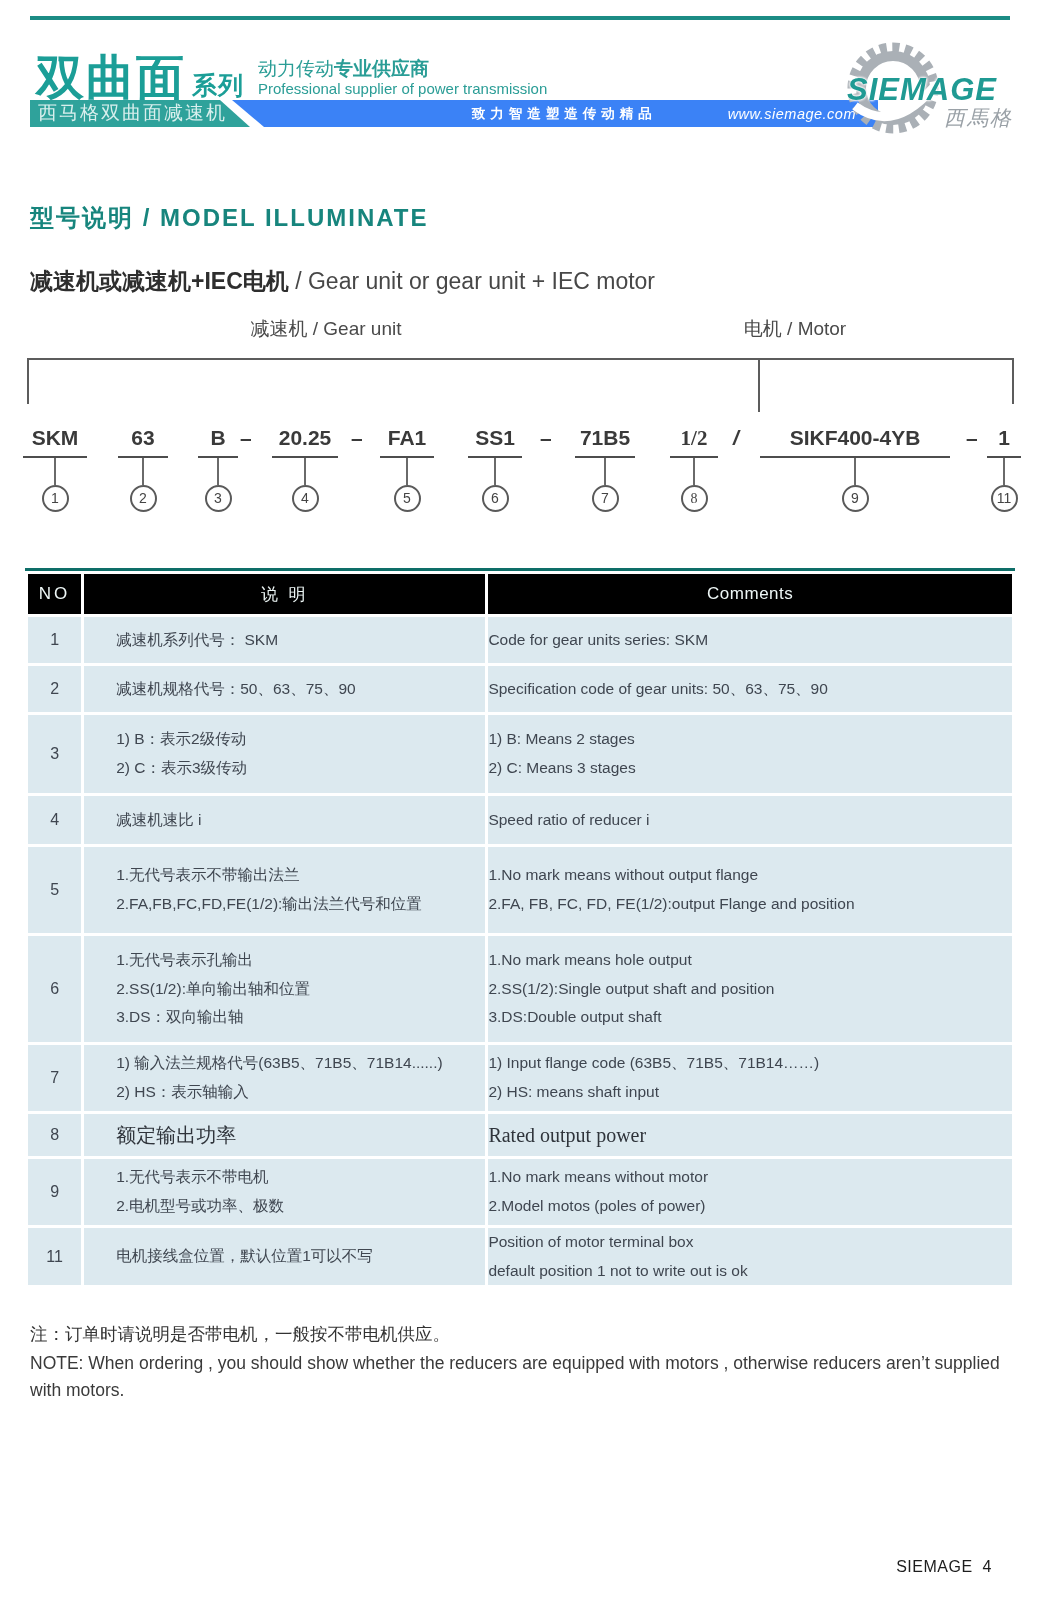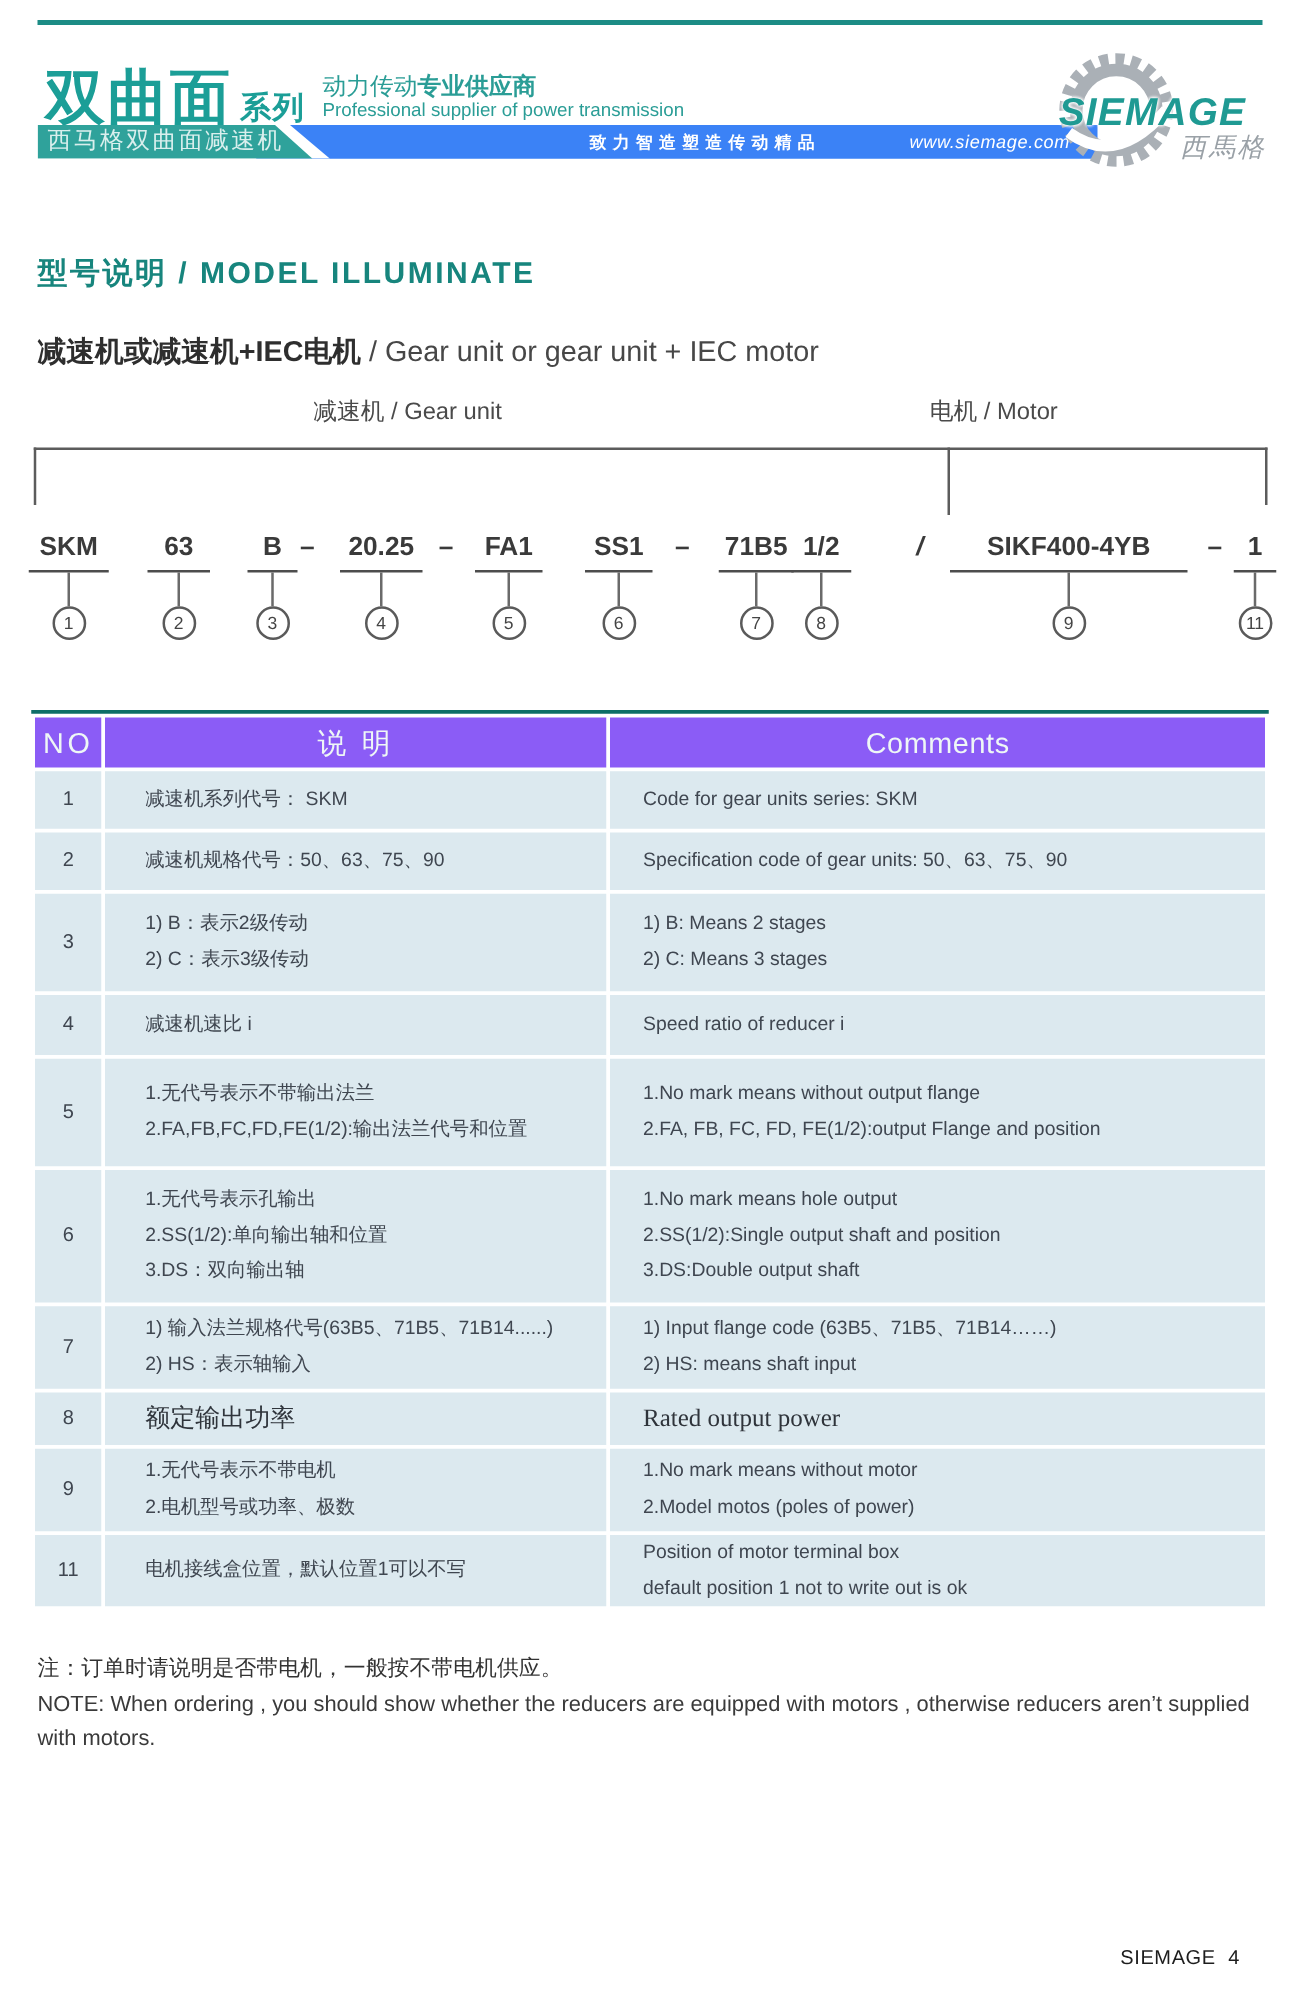--- a/index.html
+++ b/index.html
@@ -54,27 +54,27 @@
   .token-label { font-size:21px; font-weight:bold; color:#3a3a3a; height:36px; line-height:36px; white-space:nowrap; }
   .token-underline { height:0; border-top:2px solid #4d4d4d; }
   .token-leader { width:2px; height:27px; background:#6a6a6a; margin:0 auto; }
   .token-circle { width:27px; height:27px; margin:0 auto; border:2px solid #5a5a5a; border-radius:50%;
                   font-size:14px; color:#444; line-height:23px; text-align:center; background:#fff; }
   .msep { position:absolute; top:420px; height:36px; line-height:36px; font-size:21px; font-weight:bold; color:#3a3a3a; }
 
   
   .spec-table { position:absolute; left:25px; top:568px; width:990px; border-collapse:separate; border-spacing:3px;
                 background:#ffffff; border-top:3px solid #0e6e68; table-layout:fixed; }
-  .spec-table th { background:#8b5cf6; color:#eef7f6; font-size:23px; font-weight:normal; height:40px; text-align:center; letter-spacing:3px; }
+  .spec-table th { background:#000000; color:#eef7f6; font-size:17px; font-weight:normal; height:40px; text-align:center; letter-spacing:3px; }
   .spec-table th.th-comments { letter-spacing:.5px; }
   .spec-table td { background:#dce9ef; color:#3f4650; font-size:15.5px; line-height:1.85; vertical-align:middle;
                    white-space:pre-line; }
   .spec-table td.no { text-align:center; font-size:16px; }
   .spec-table td.desc { padding-left:32px; }
-  .spec-table td.comm { padding-left:26px; }
+  .spec-table td.comm { }
   tr.r1 td{height:46px;} tr.r2 td{height:46px;} tr.r3 td{height:78px;} tr.r4 td{height:48px;}
   tr.r5 td{height:86px;} tr.r6 td{height:106px;} tr.r7 td{height:66px;} tr.r8 td{height:42px;}
   tr.r9 td{height:66px;} tr.r11 td{height:56px;}
   tr.serif-row td.desc, tr.serif-row td.comm { font-family:"Liberation Serif", serif; font-size:20px; color:#2f343b; }
 
   
   .note-cn { position:absolute; left:30px; top:1322px; font-size:17.5px; color:#333; }
   .note-en { position:absolute; left:30px; top:1350px; width:975px; font-size:17.5px; color:#3a3a3a; line-height:1.55; }
   .example { position:absolute; left:30px; top:1410px; font-size:17.5px; color:#333; }
   .example-label { display:inline-block; vertical-align:top; }
@@ -166,21 +166,21 @@
     <div class="token-underline"></div>
       <div class="token-leader"></div>
     <div class="token-circle">6</div>
   </div>
   <div class="token" style="left:575px;width:60px;">
     <div class="token-label">71B5</div>
     <div class="token-underline"></div>
       <div class="token-leader"></div>
     <div class="token-circle">7</div>
   </div>
-  <div class="token" style="left:633px;width:48px;">
+  <div class="token" style="left:670px;width:48px;font-family:Liberation Serif, serif;">
     <div class="token-label">1/2</div>
     <div class="token-underline"></div>
       <div class="token-leader"></div>
     <div class="token-circle">8</div>
   </div>
   <div class="token" style="left:760px;width:190px;">
     <div class="token-label">SIKF400-4YB</div>
     <div class="token-underline"></div>
       <div class="token-leader"></div>
     <div class="token-circle">9</div>

